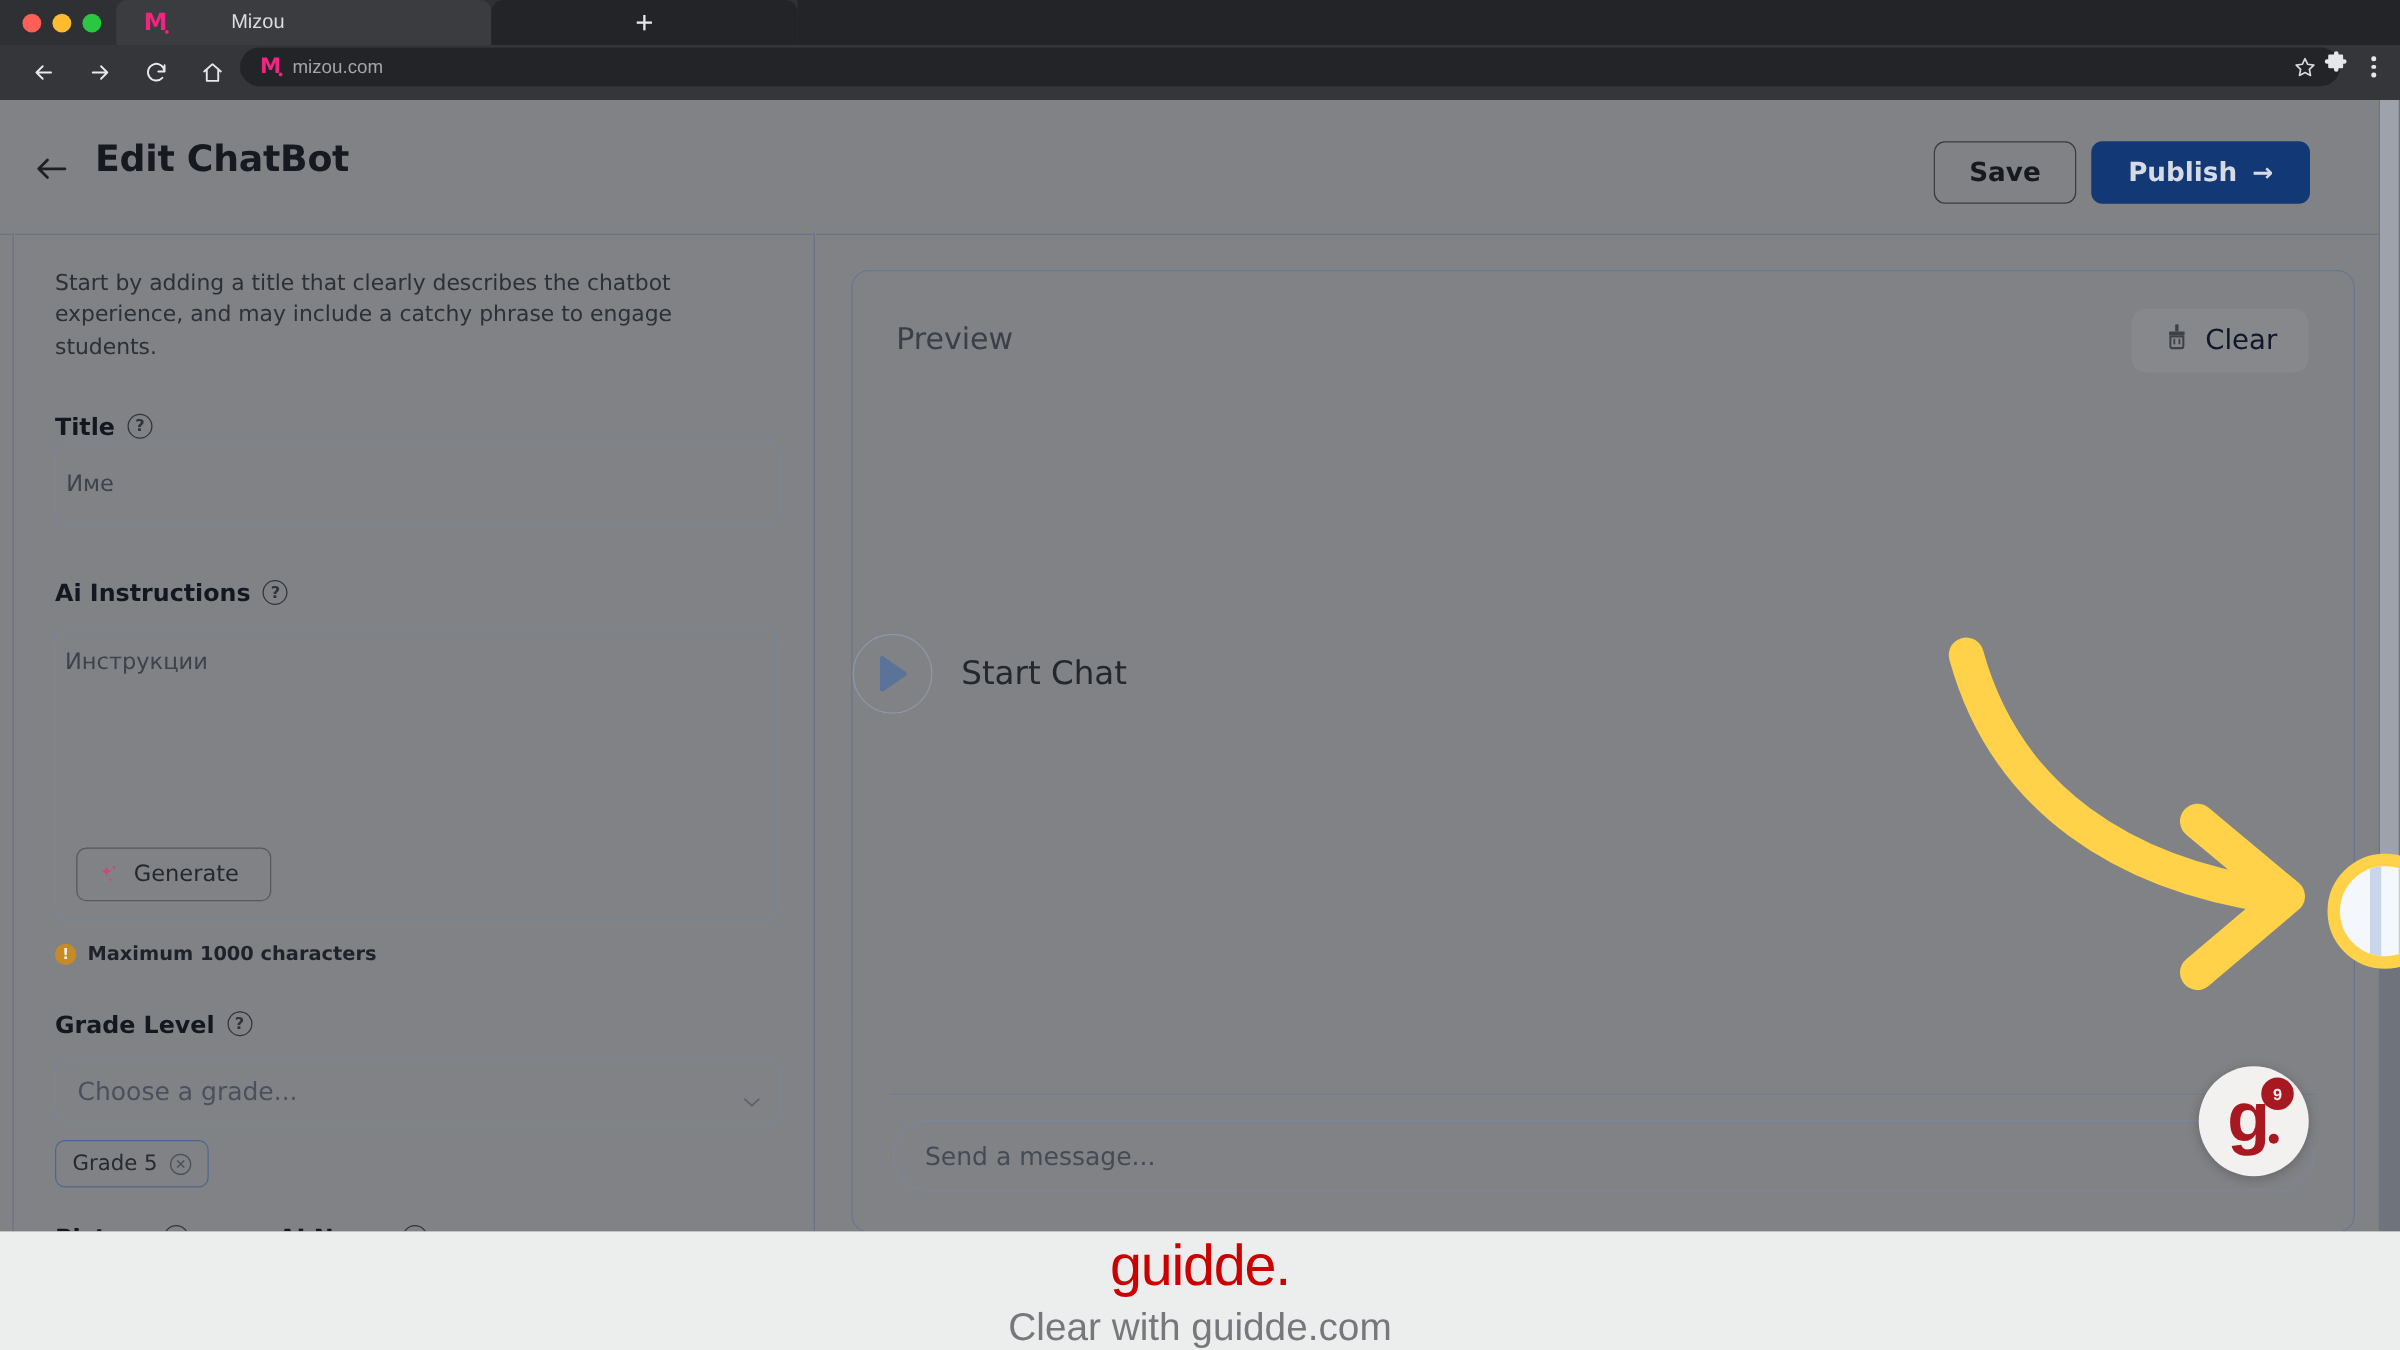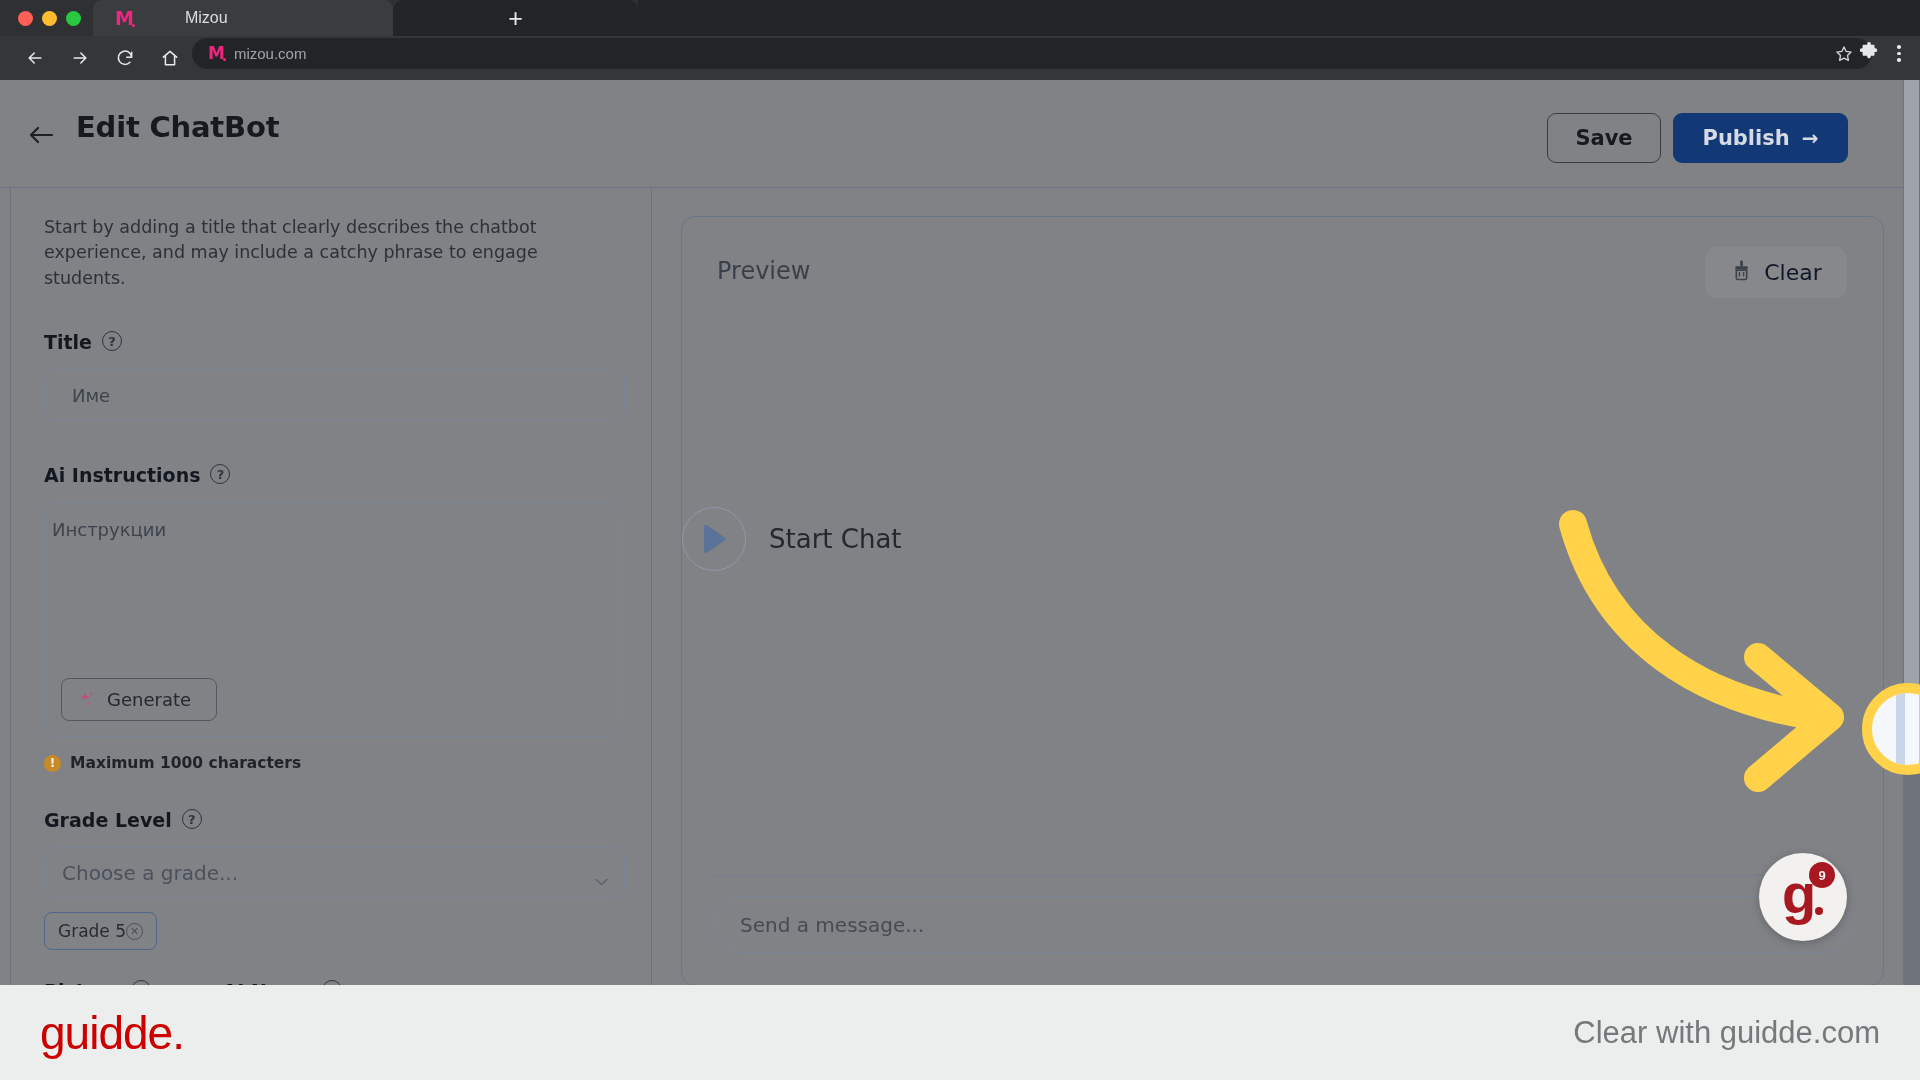--- a/index.html
+++ b/index.html
@@ -177,27 +177,26 @@
   }
   .help-ico {
     width: 20px; height: 20px; border-radius: 50%;
     border: 1.6px solid #2f343c;
     display: flex; align-items: center; justify-content: center;
     font-size: 13px; font-weight: 600; color: #2f343c;
     font-family: "DejaVu Sans", sans-serif;
   }
   .lbl-title { margin-top: 40px; }
   .inp-title {
-    margin-top: 16px;
-    width: 581px; height: 52px;
+    width: 581px; height: 68px;
     border: 1.4px solid #7a8598;
     border-radius: 11px;
     background: transparent;
     display: flex; align-items: center;
-    padding-left: 27px;
+    padding-left: 8px;
     font-size: 18px; color: #3c434d;
     font-family: "DejaVu Sans", sans-serif;
   }
   .lbl-instr { margin-top: 43px; }
   .instr-box {
     margin-top: 16px;
     position: relative;
     width: 578px; height: 235px;
     border: 1.4px solid #7a8598;
     border-radius: 11px;
@@ -243,21 +242,21 @@
     font-size: 20px; color: #4a515c;
     font-family: "DejaVu Sans", sans-serif;
   }
   .chev {
     position: absolute; right: 16px; top: 19px;
     width: 13px; height: 8px;
   }
   .chev svg { width: 13px; height: 8px; stroke: #5b636e; fill: none; stroke-width: 1.6; }
   .grade-chip {
     margin-top: 13px;
-    display: inline-flex; align-items: center; 
+    display: inline-flex; align-items: center; gap: 10px;
     height: 38px;
     border: 1.4px solid #4e668f;
     border-radius: 8px;
     padding: 0 13px;
     font-size: 17px; color: #262b33;
     font-family: "DejaVu Sans", sans-serif;
   }
   .chip-x {
     width: 17px; height: 17px; border-radius: 50%;
     border: 1.3px solid #4a5059;
@@ -386,20 +385,21 @@
     background: #c3ccdb;
   }
 
   
   .footer {
     position: absolute; bottom: 0; left: 0;
     width: 1920px; height: 95px;
     background: #eceded;
     display: flex; align-items: center; justify-content: space-between;
     padding: 0 40px;
+    flex-direction: column;
   }
   .footer-logo {
     font-size: 46px; font-weight: 400; color: #cc0000;
     font-family: "Liberation Sans", sans-serif;
     letter-spacing: -1px;
   }
   .footer-made {
     font-size: 31px; color: #76787b;
     font-family: "Liberation Sans", sans-serif;
   }

